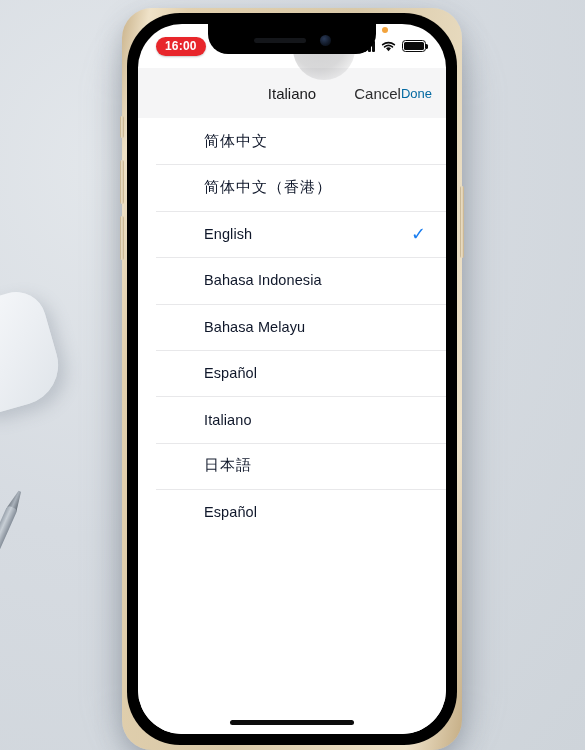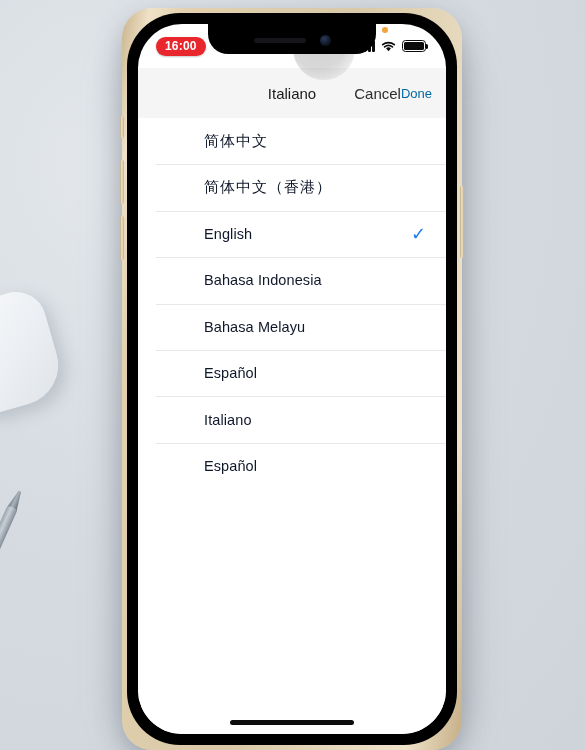--- a/index.html
+++ b/index.html
@@ -407,20 +407,23 @@
             </div>
             <div class="lang-row">
               <span class="lang-label">Bahasa Melayu</span>
             </div>
             <div class="lang-row">
               <span class="lang-label">Español</span>
             </div>
             <div class="lang-row">
               <span class="lang-label">Italiano</span>
             </div>
+            <div class="lang-row is-cjk">
+              <span class="lang-label">日本語</span>
+            </div>
             <div class="lang-row">
               <span class="lang-label">Español</span>
             </div>
           </div>
 
         <div id="home-indicator"></div>
 
       </div>
     </div>
   </div>

